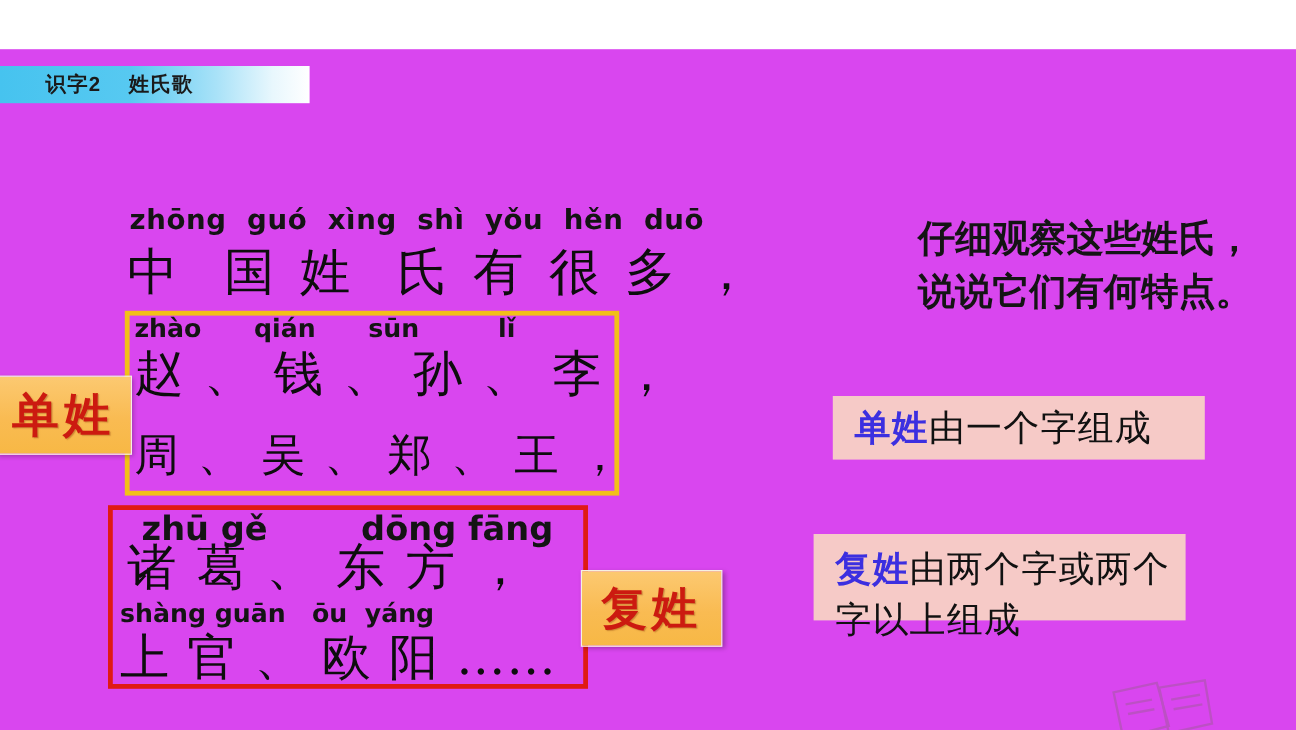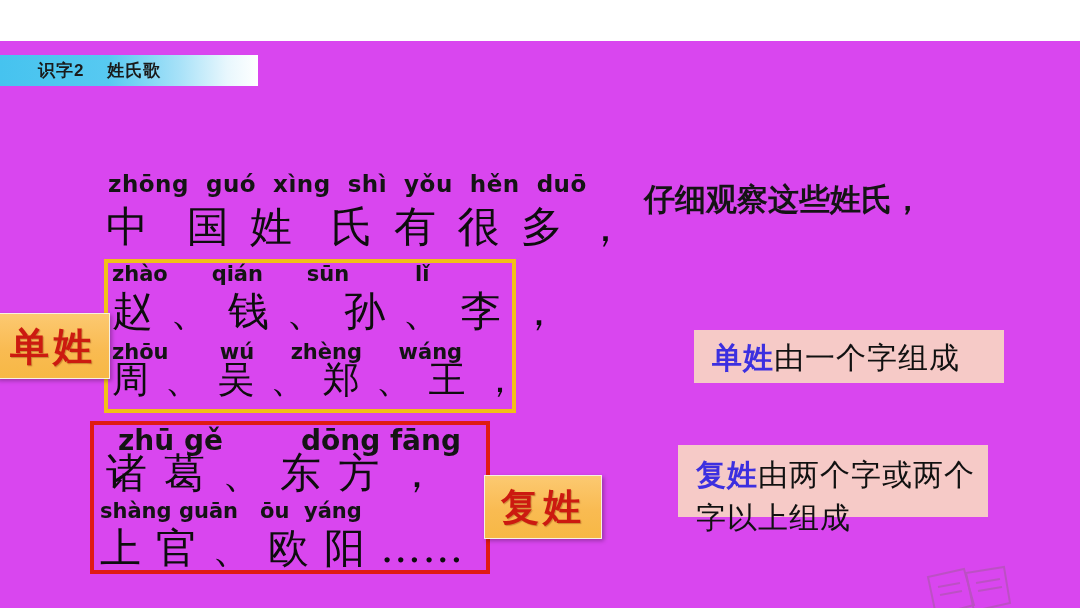--- a/index.html
+++ b/index.html
@@ -136,29 +136,30 @@
     width: 116px;
     height: 62px;
     line-height: 62px;
     font-size: 38px;
     letter-spacing: 4px;
   }
 
   
   #prompt {
     position: absolute;
-    left: 622px;
+    left: 644px;
     top: 136px;
     width: 400px;
     font-family: "DejaVu Sans", "Liberation Sans", sans-serif;
     font-size: 31px;
     font-weight: bold;
     color: #141414;
     line-height: 1.42;
     letter-spacing: 0px;
+    text-align: right;
   }
   #prompt .ln1 { display: block; text-indent: 22px; }
   #prompt .ln2 { display: block; margin-left: -38px; }
 
   
   .pink-card {
     position: absolute;
     background: #f6cac7;
     font-family: "DejaVu Serif", "Liberation Serif", serif;
     font-size: 30px;
@@ -224,34 +225,34 @@
 
   <div id="header-bar"></div>
   <div id="header-title">识字2    姓氏歌</div>
 
   <div class="py-row" id="line1-pinyin">zhōng  guó  xìng  shì  yǒu  hěn  duō</div>
   <div class="hz-row" id="line1-hanzi">中  国 姓  氏 有 很 多 ，</div>
 
   <div id="yellow-box"></div>
   <div class="py-row" id="yellow-l1-pinyin">zhào      qián      sūn         lǐ</div>
   <div class="hz-row" id="yellow-l1-hanzi">赵 、 钱 、 孙 、 李 ，</div>
-  <div class="py-row" id="yellow-l2-pinyin">zhōu       wú     zhèng     wáng</div>
   <div class="hz-row" id="yellow-l2-hanzi">周 、 吴 、 郑 、 王 ，</div>
 
   <div id="red-box"></div>
   <div class="py-row" id="red-l1-pinyin">zhū gě        dōng fāng</div>
   <div class="hz-row" id="red-l1-hanzi">诸 葛 、 东 方 ，</div>
   <div class="py-row" id="red-l2-pinyin">shàng guān   ōu  yáng</div>
   <div class="hz-row" id="red-l2-hanzi">上 官 、 欧 阳 ……</div>
 
   <div class="badge" id="badge-single">单姓</div>
   <div class="badge" id="badge-compound">复姓</div>
 
   <div id="prompt">
     <span class="ln1">仔细观察这些姓氏，</span>
+    <span class="ln2">说说它们有何特点。</span>
   </div>
 
   <div class="pink-card" id="pink-card-1"><span class="hl">单姓</span><span>由一个字组成</span></div>
 
   <div class="pink-card" id="pink-card-2"><span class="hl">复姓</span><span>由两个字或两个字以上组成</span></div>
 
   <svg id="watermark-graphic" viewBox="0 0 100 70" xmlns="http://www.w3.org/2000/svg">
     <g fill="none" stroke="#7a6a62" stroke-width="2">
       <path d="M10 20 L46 12 L56 48 L18 58 Z"></path>
       <path d="M48 16 L86 10 L92 46 L56 54 Z"></path>

